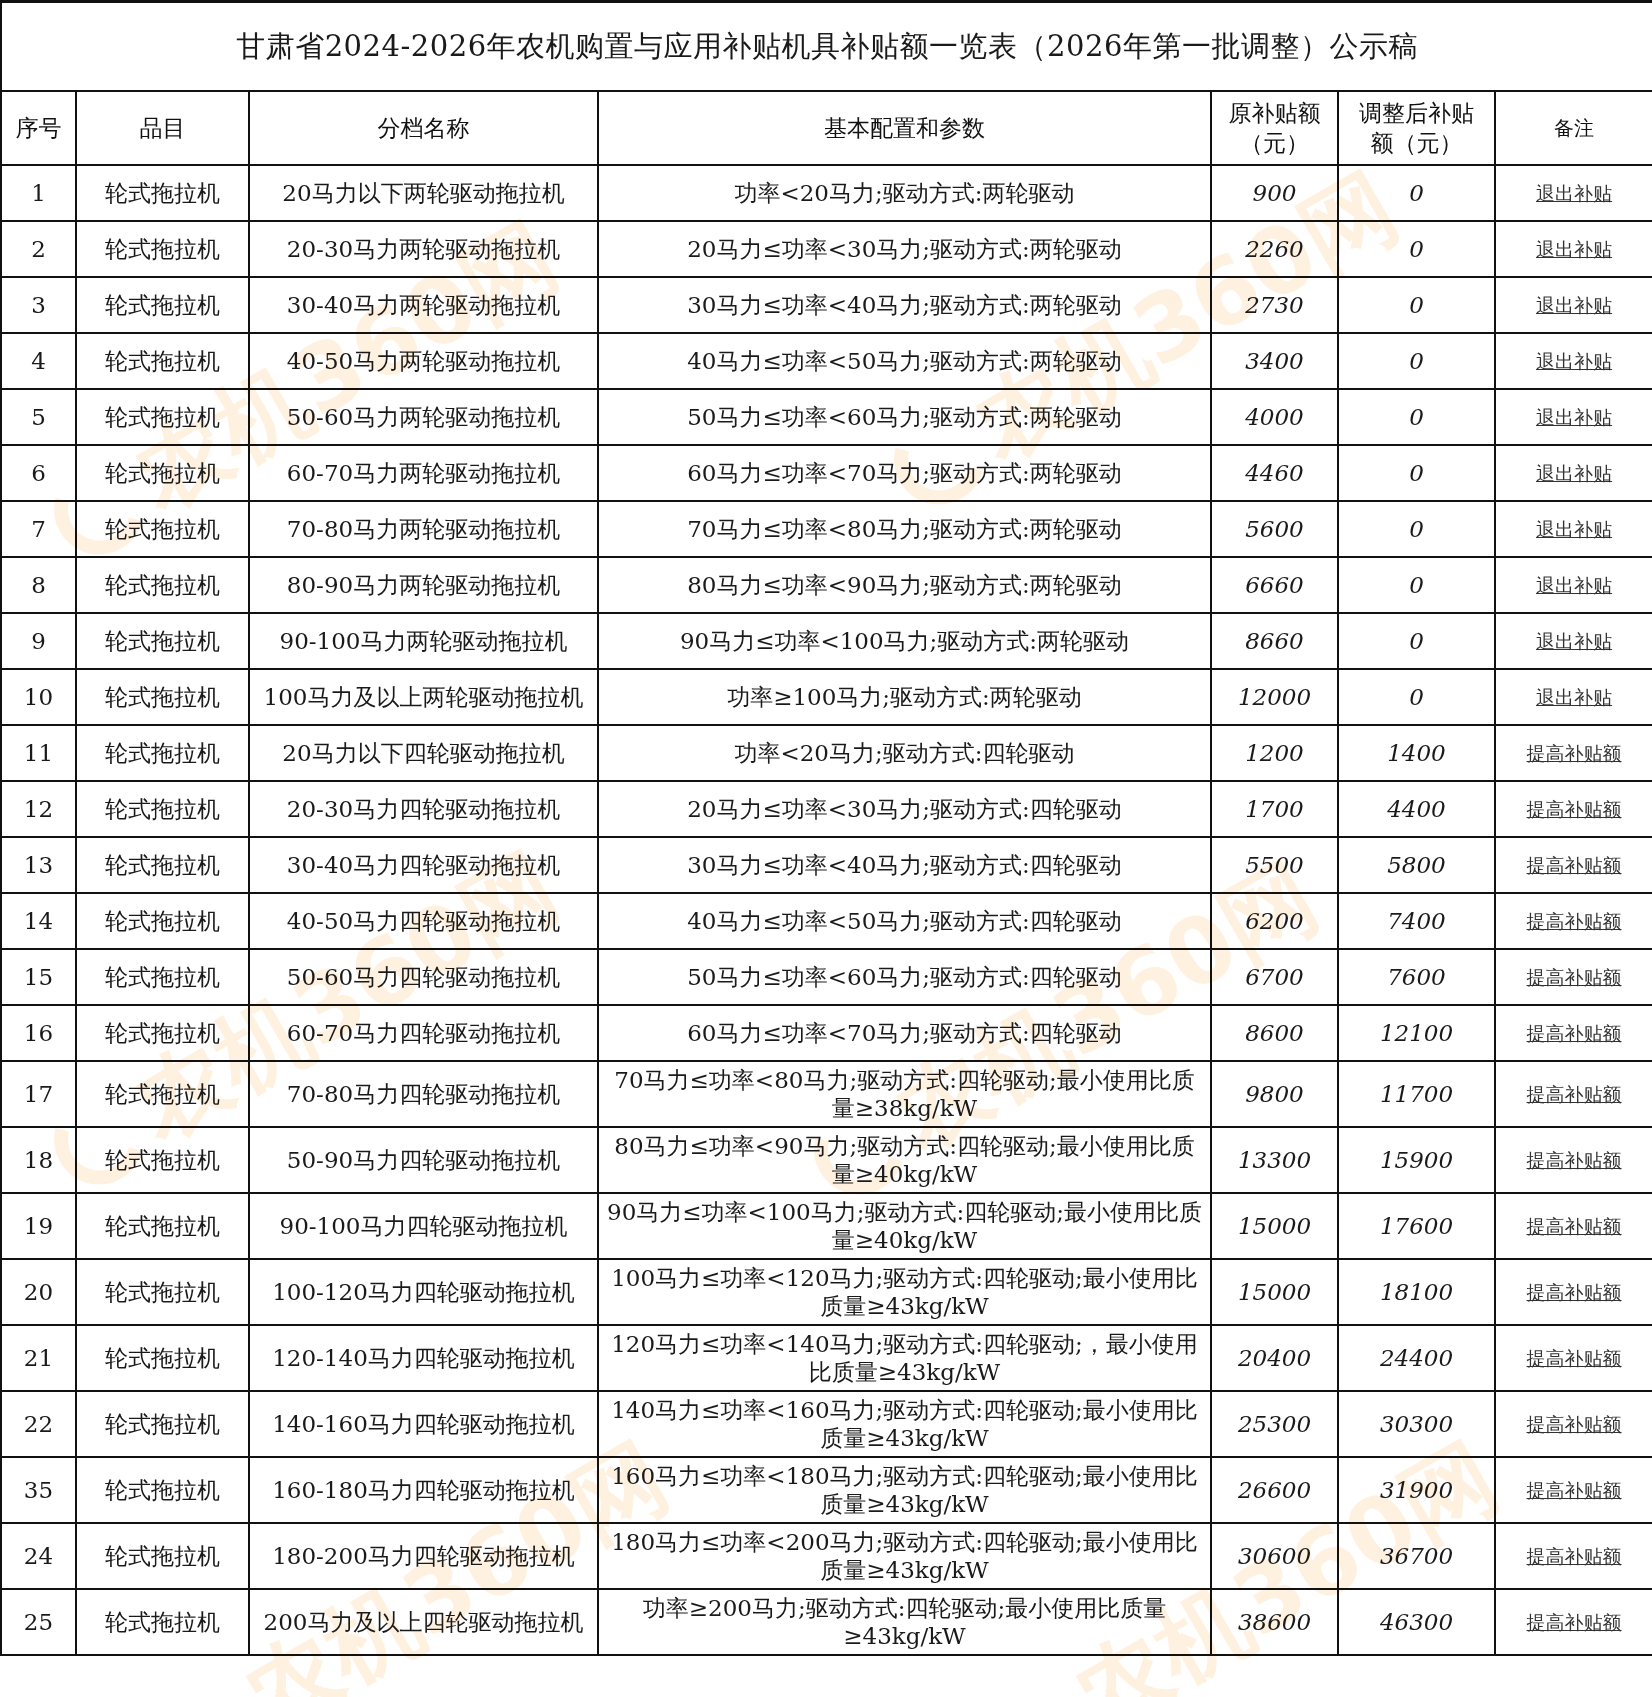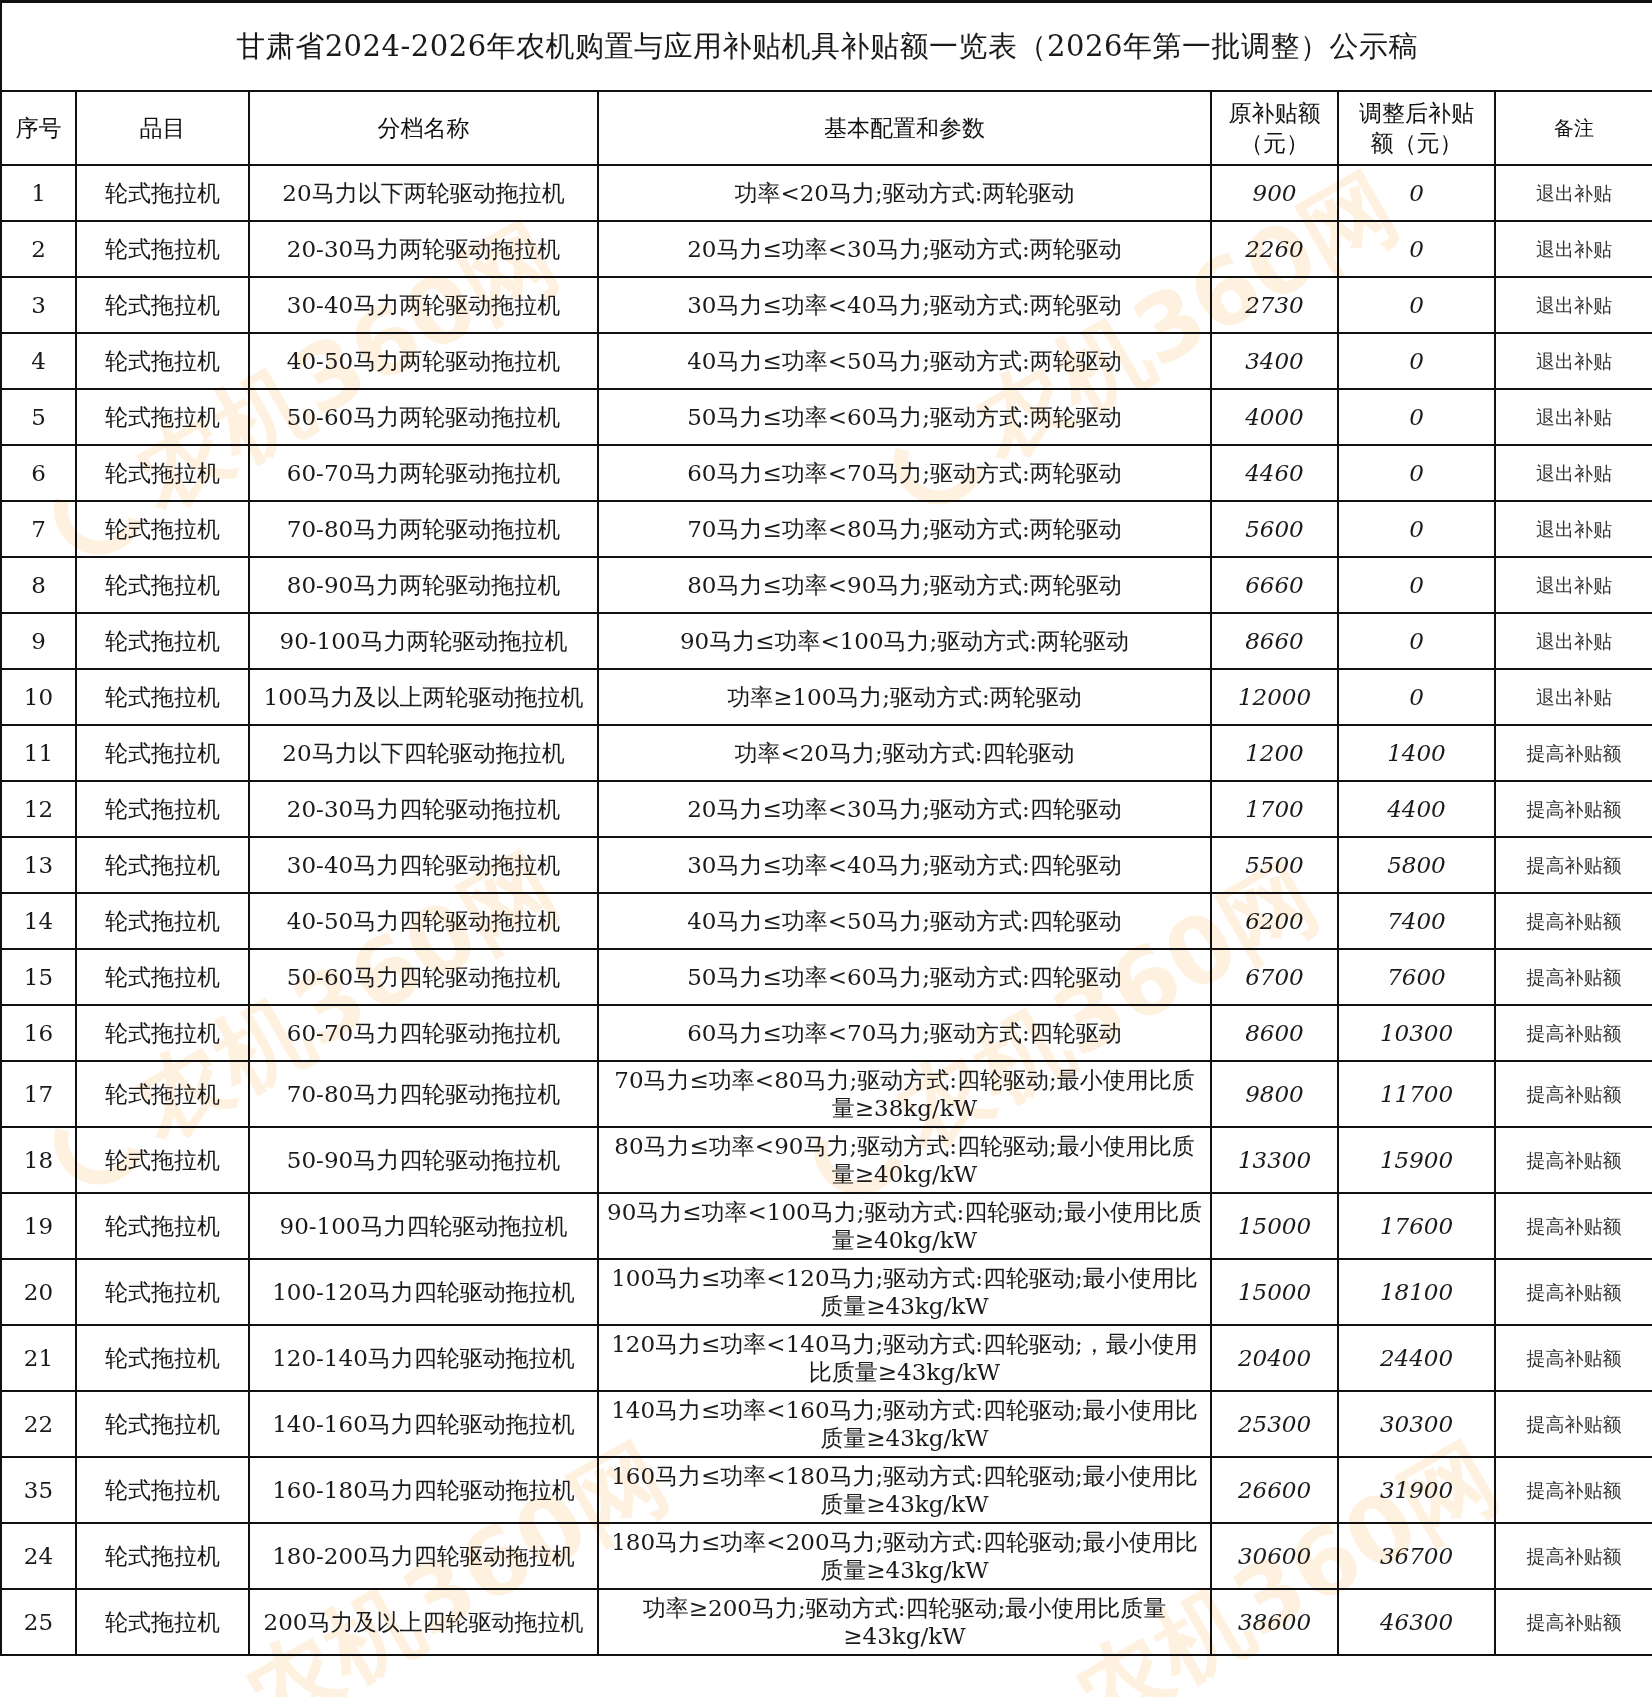--- a/index.html
+++ b/index.html
@@ -49,21 +49,21 @@
   }
   .hdr th {
     height: 72px;
     font-size: 23px;
     line-height: 30px;
     color: #111;
   }
   .hdr th.small { font-size: 20px; }
   .row-a td { height: 54px; font-size: 23px; line-height: 28px; }
   .row-b td { height: 64px; font-size: 23px; line-height: 28px; }
-  td.note { font-size: 19px !important; color: #333; }
+  td.note { font-size: 19px !important; color: #333; text-decoration: underline; }
   td.num { font-size: 23px; font-style: italic; }
   td.params { padding: 0 6px; }
 
   
   .watermark-layer {
     position: absolute;
     left: 0; top: 0;
     width: 1652px; height: 1697px;
     z-index: 1;
     pointer-events: none;
@@ -286,21 +286,21 @@
           <td class="num">6700</td>
           <td class="num">7600</td>
           <td class="note">提高补贴额</td>
         </tr>
         <tr class="row-a">
           <td>16</td>
           <td>轮式拖拉机</td>
           <td>60-70马力四轮驱动拖拉机</td>
           <td class="params">60马力≤功率&lt;70马力;驱动方式:四轮驱动</td>
           <td class="num">8600</td>
-          <td class="num">10300</td>
+          <td class="num">12100</td>
           <td class="note">提高补贴额</td>
         </tr>
         <tr class="row-b">
           <td>17</td>
           <td>轮式拖拉机</td>
           <td>70-80马力四轮驱动拖拉机</td>
           <td class="params">70马力≤功率&lt;80马力;驱动方式:四轮驱动;最小使用比质量≥38kg/kW</td>
           <td class="num">9800</td>
           <td class="num">11700</td>
           <td class="note">提高补贴额</td>

